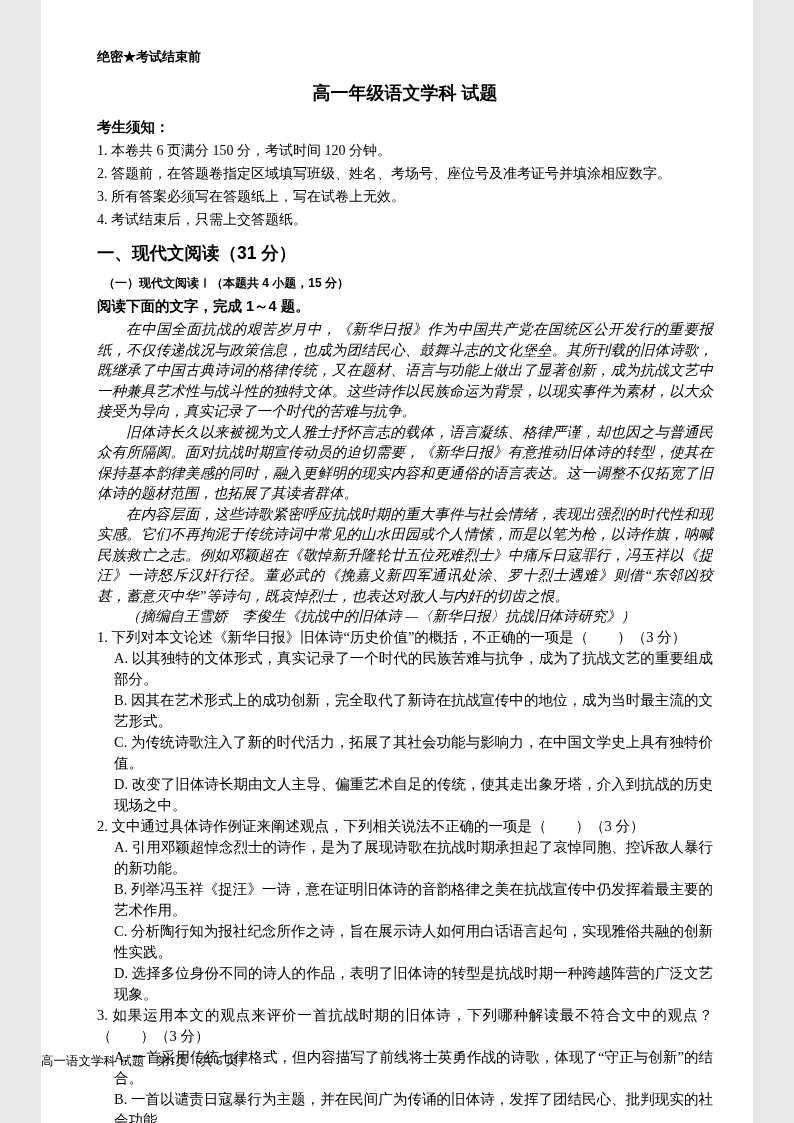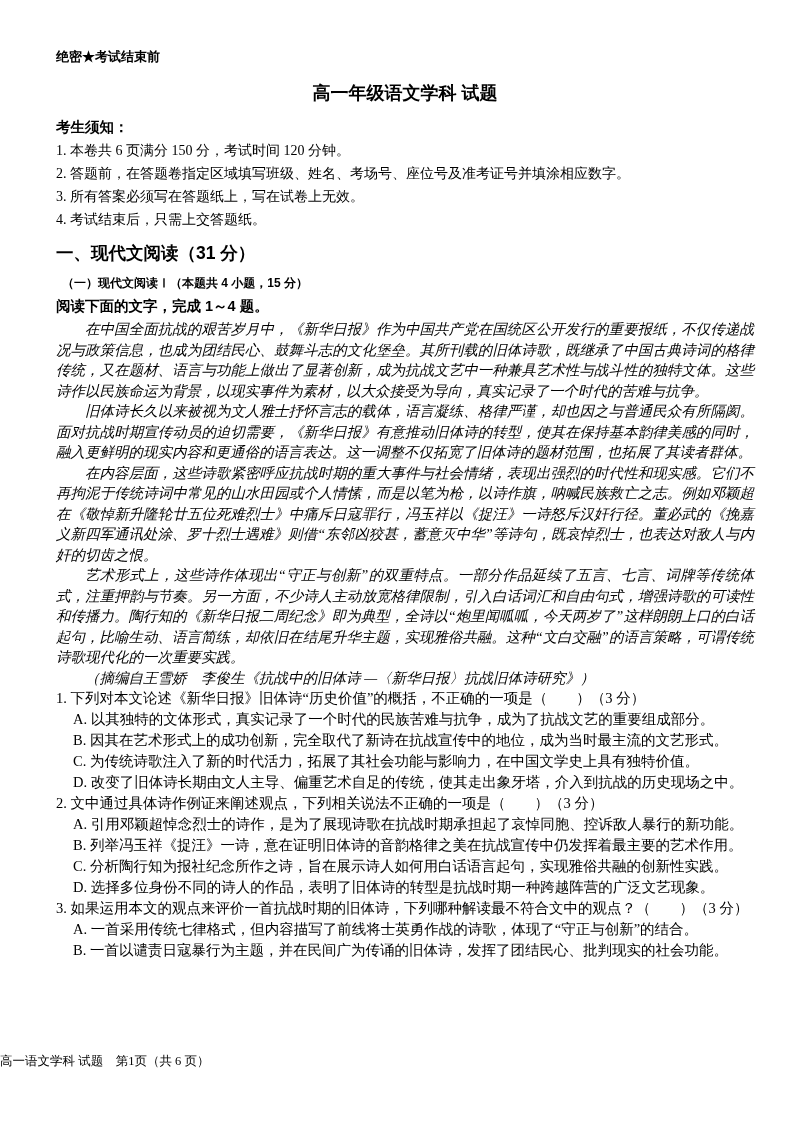--- a/index.html
+++ b/index.html
@@ -1,18 +1,18 @@
 <!DOCTYPE html>
 <html lang="zh"><head>
 <meta charset="utf-8">
 <style>
   html,body{margin:0;padding:0;background:#e8e8e8;}
   .page{
     position:relative;
-    width:794px;height:1123px;
+    width:712px;height:1123px;
     margin:0 auto;
     background:#ffffff;
     box-sizing:border-box;
     padding:48px 40px 0 56px;
     font-family:"Liberation Serif", serif;
     color:#000;
     overflow:hidden;
   }
   .secrecy{
     font-family:"Liberation Sans", sans-serif;
@@ -86,21 +86,20 @@
   </ul>
 
   <div class="sec-heading">一、现代文阅读（31 分）</div>
   <div class="sub-heading">（一）现代文阅读Ⅰ（本题共 4 小题，15 分）</div>
   <div class="instruction">阅读下面的文字，完成 1～4 题。</div>
 
   <div class="passage">
     <p>在中国全面抗战的艰苦岁月中，《新华日报》作为中国共产党在国统区公开发行的重要报纸，不仅传递战况与政策信息，也成为团结民心、鼓舞斗志的文化堡垒。其所刊载的旧体诗歌，既继承了中国古典诗词的格律传统，又在题材、语言与功能上做出了显著创新，成为抗战文艺中一种兼具艺术性与战斗性的独特文体。这些诗作以民族命运为背景，以现实事件为素材，以大众接受为导向，真实记录了一个时代的苦难与抗争。</p>
     <p>旧体诗长久以来被视为文人雅士抒怀言志的载体，语言凝练、格律严谨，却也因之与普通民众有所隔阂。面对抗战时期宣传动员的迫切需要，《新华日报》有意推动旧体诗的转型，使其在保持基本韵律美感的同时，融入更鲜明的现实内容和更通俗的语言表达。这一调整不仅拓宽了旧体诗的题材范围，也拓展了其读者群体。</p>
     <p>在内容层面，这些诗歌紧密呼应抗战时期的重大事件与社会情绪，表现出强烈的时代性和现实感。它们不再拘泥于传统诗词中常见的山水田园或个人情愫，而是以笔为枪，以诗作旗，呐喊民族救亡之志。例如邓颖超在《敬悼新升隆轮廿五位死难烈士》中痛斥日寇罪行，冯玉祥以《捉汪》一诗怒斥汉奸行径。董必武的《挽嘉义新四军通讯处涂、罗十烈士遇难》则借“东邻凶狡甚，蓄意灭中华”等诗句，既哀悼烈士，也表达对敌人与内奸的切齿之恨。</p>
-    <p>艺术形式上，这些诗作体现出“守正与创新”的双重特点。一部分作品延续了五言、七言、词牌等传统体式，注重押韵与节奏。另一方面，不少诗人主动放宽格律限制，引入白话词汇和自由句式，增强诗歌的可读性和传播力。陶行知的《新华日报二周纪念》即为典型，全诗以“炮里闻呱呱，今天两岁了”这样朗朗上口的白话起句，比喻生动、语言简练，却依旧在结尾升华主题，实现雅俗共融。这种“文白交融”的语言策略，可谓传统诗歌现代化的一次重要实践。</p>
     <p class="attribution">（摘编自王雪娇　李俊生《抗战中的旧体诗 —〈新华日报〉抗战旧体诗研究》）</p>
   </div>
 
   <div class="question">
     <p class="stem">1. 下列对本文论述《新华日报》旧体诗“历史价值”的概括，不正确的一项是（　　）（3 分）</p>
     <p class="option">A. 以其独特的文体形式，真实记录了一个时代的民族苦难与抗争，成为了抗战文艺的重要组成部分。</p>
     <p class="option">B. 因其在艺术形式上的成功创新，完全取代了新诗在抗战宣传中的地位，成为当时最主流的文艺形式。</p>
     <p class="option">C. 为传统诗歌注入了新的时代活力，拓展了其社会功能与影响力，在中国文学史上具有独特价值。</p>
     <p class="option">D. 改变了旧体诗长期由文人主导、偏重艺术自足的传统，使其走出象牙塔，介入到抗战的历史现场之中。</p>
   </div>

